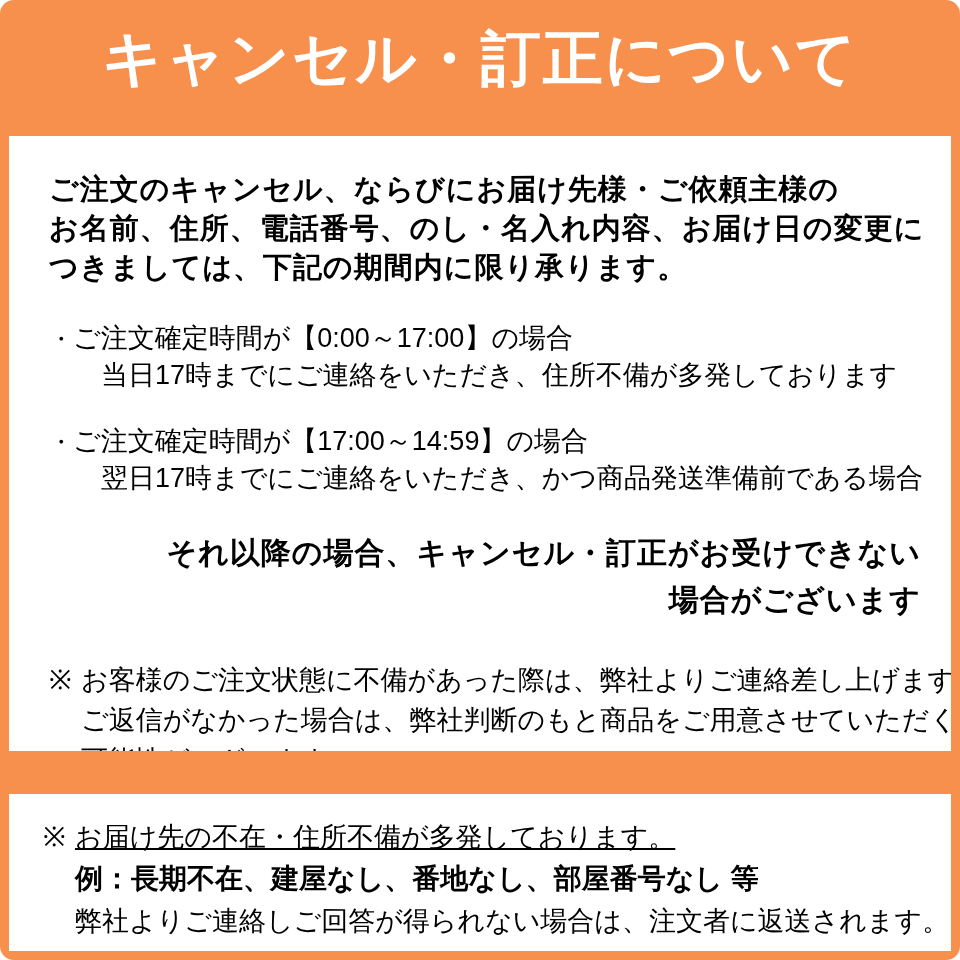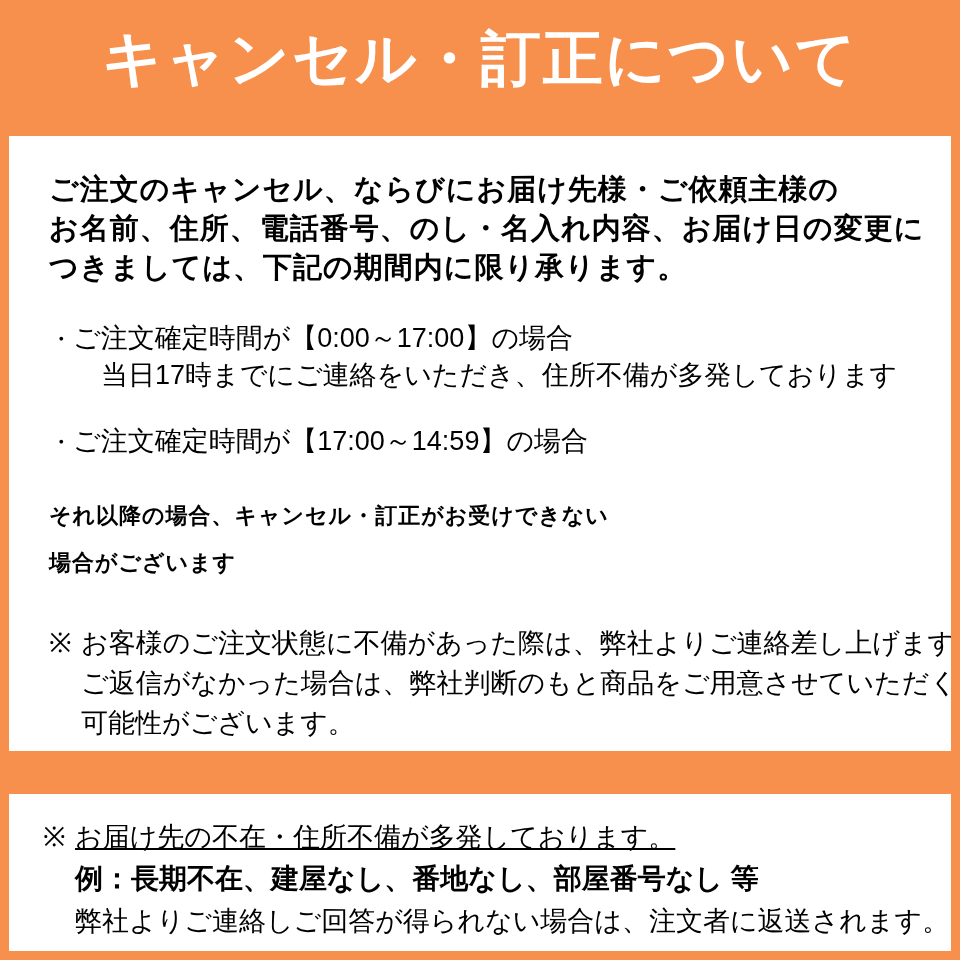--- a/index.html
+++ b/index.html
@@ -12,20 +12,21 @@
     overflow: hidden;
     font-family: "Liberation Sans", sans-serif;
   }
   .page {
     width: 960px;
     height: 960px;
     background: #F78F4D;
     box-sizing: border-box;
     display: flex;
     flex-direction: column;
+    border-radius: 14px;
   }
   .header {
     height: 118px;
     flex: 0 0 118px;
     display: flex;
     align-items: center;
     justify-content: center;
   }
   .page-title {
     color: #FFFFFF;
@@ -82,23 +83,24 @@
   .bullet-detail {
     padding-left: 52px;
     white-space: nowrap;
   }
   .bullet-condition {
     white-space: nowrap;
   }
   .warning {
     margin-top: 32px;
     font-weight: bold;
-    font-size: 22px;
+    font-size: 30px;
     line-height: 47px;
     letter-spacing: 1px;
+    text-align: right;
   }
   .warning-line {
     white-space: nowrap;
   }
   .note {
     margin-top: 37px;
     display: flex;
     font-size: 27px;
     line-height: 40px;
   }
@@ -157,20 +159,21 @@
           <span class="bullet-marker">・</span>
           <span class="bullet-condition">ご注文確定時間が【0:00～17:00】の場合</span>
         </div>
         <div class="bullet-detail">当日17時までにご連絡をいただき、住所不備が多発しております</div>
       </div>
       <div class="bullet-item">
         <div class="bullet-row">
           <span class="bullet-marker">・</span>
           <span class="bullet-condition">ご注文確定時間が【17:00～14:59】の場合</span>
         </div>
+        <div class="bullet-detail">翌日17時までにご連絡をいただき、かつ商品発送準備前である場合</div>
       </div>
     </div>
 
     <div class="warning">
       <div class="warning-line">それ以降の場合、キャンセル・訂正がお受けできない</div>
       <div class="warning-line">場合がございます</div>
     </div>
 
     <div class="note">
       <span class="note-marker">※</span>

